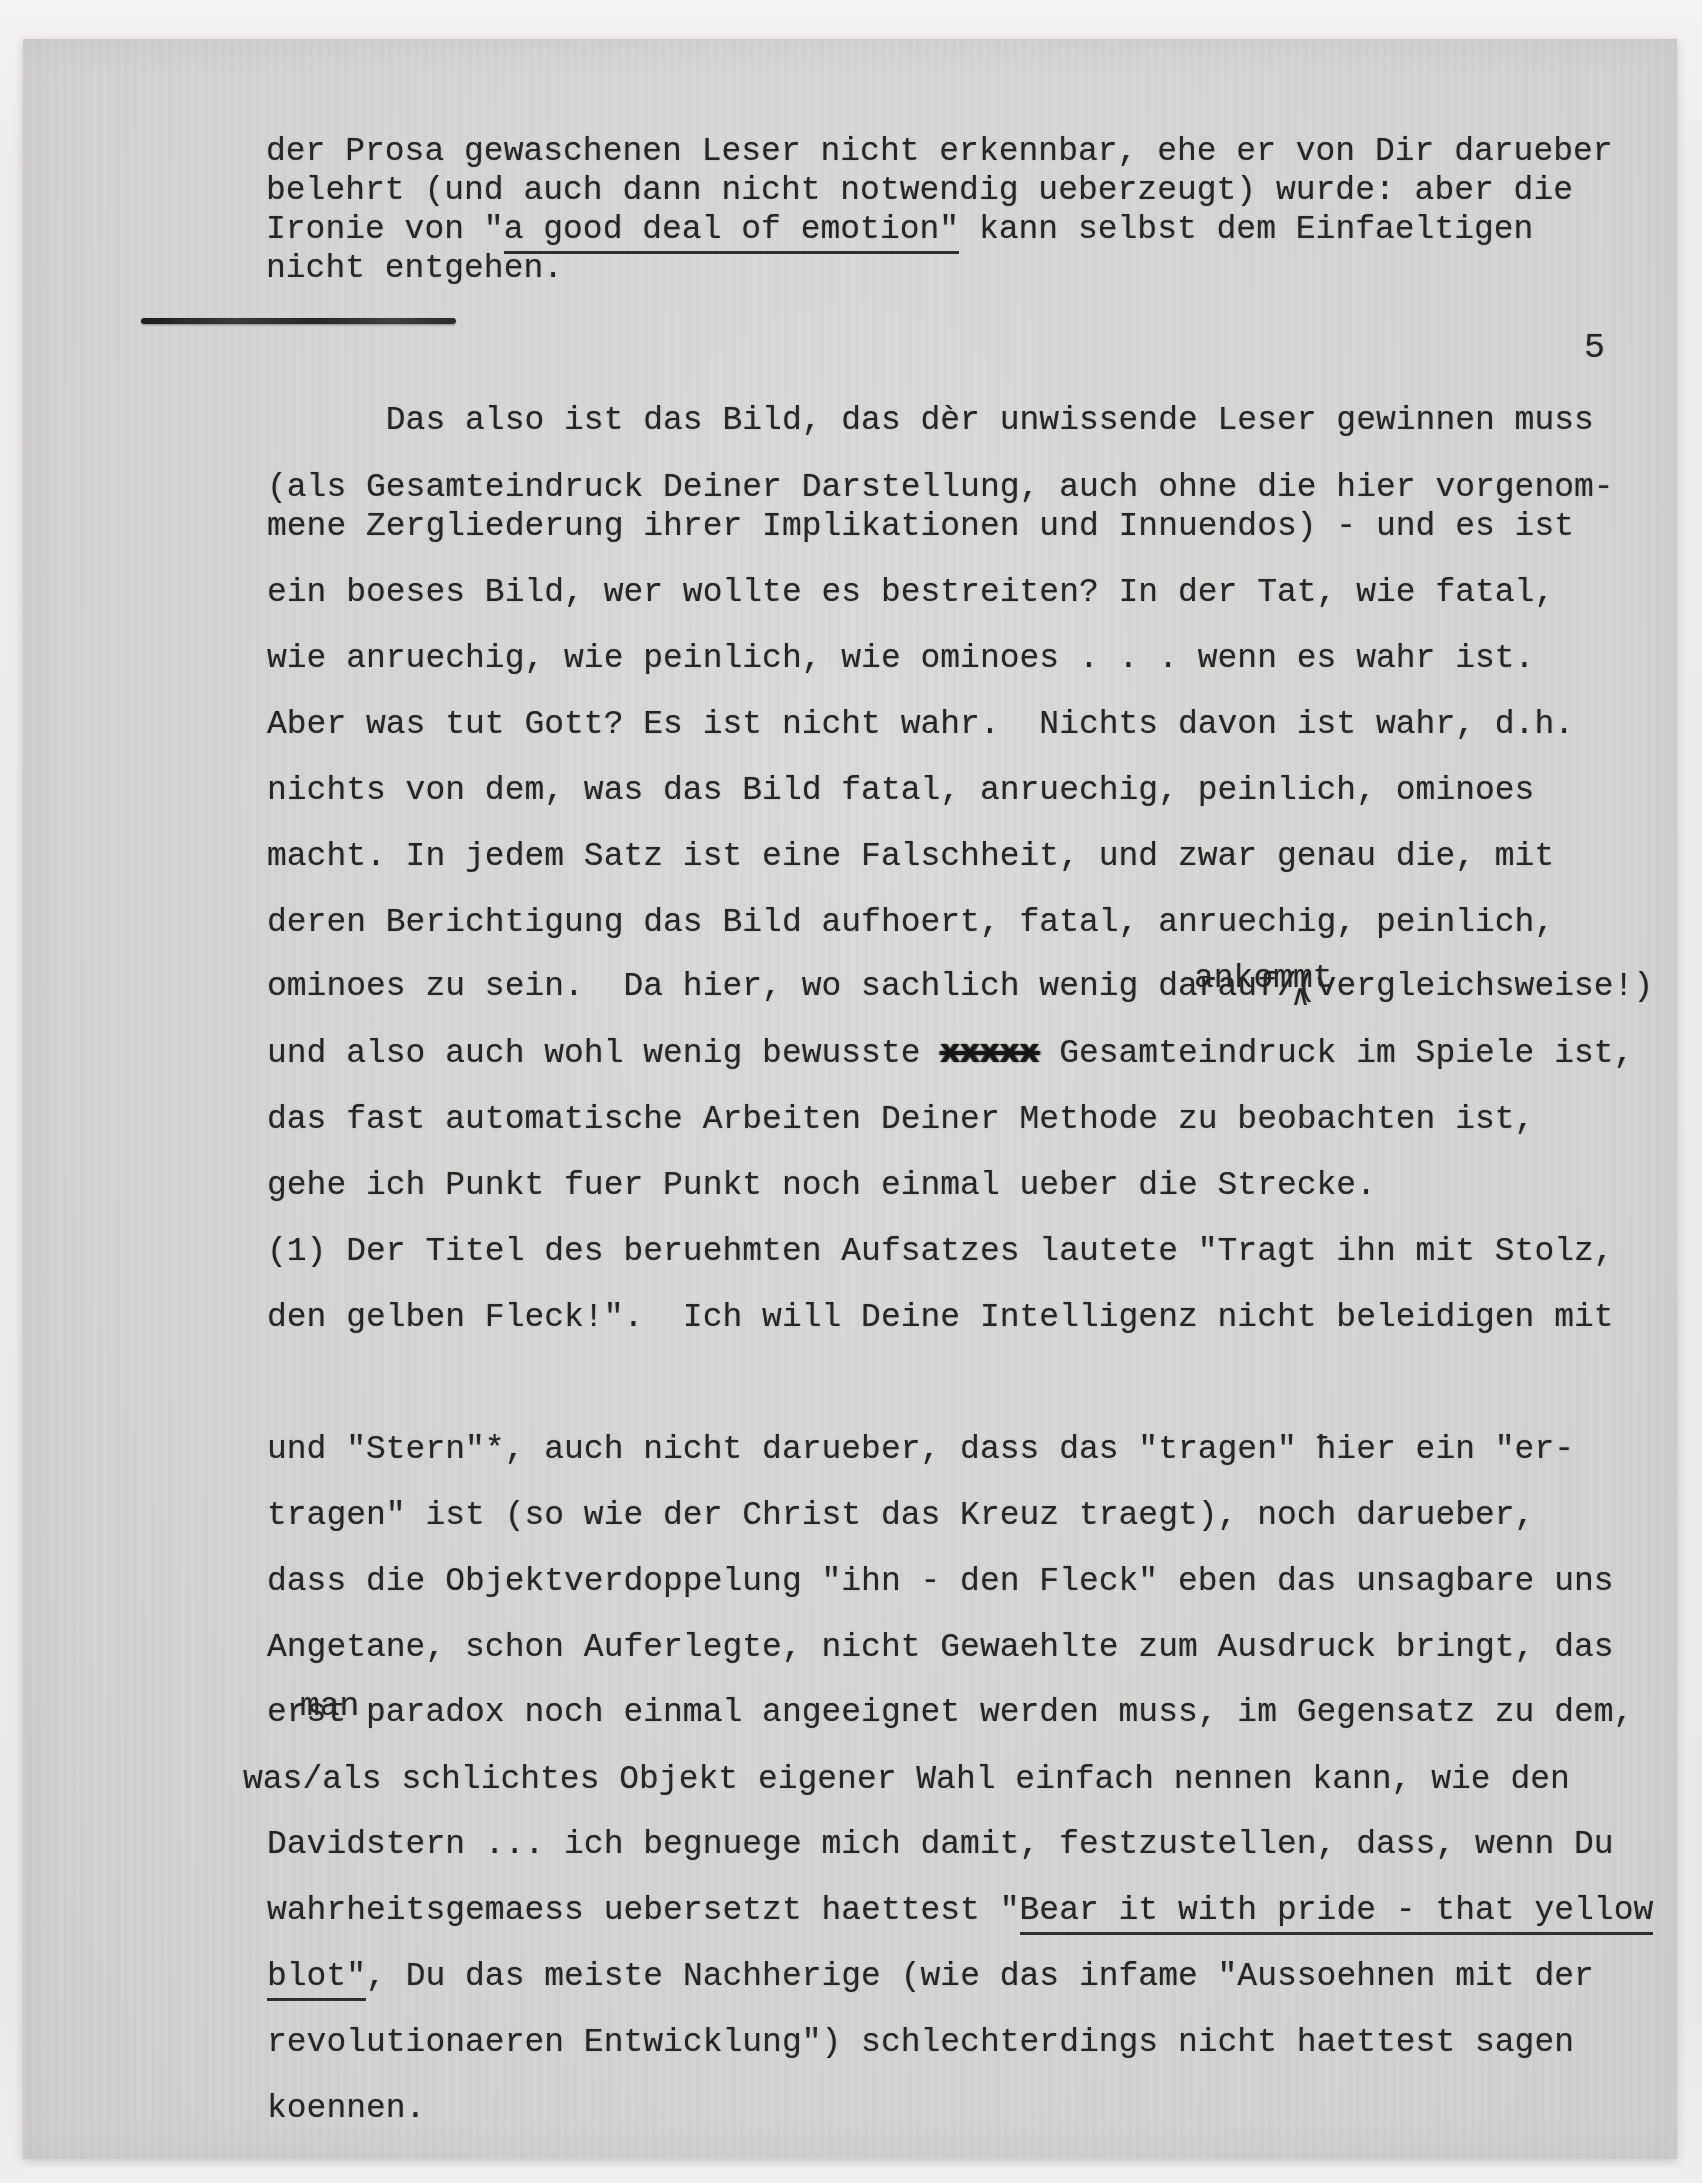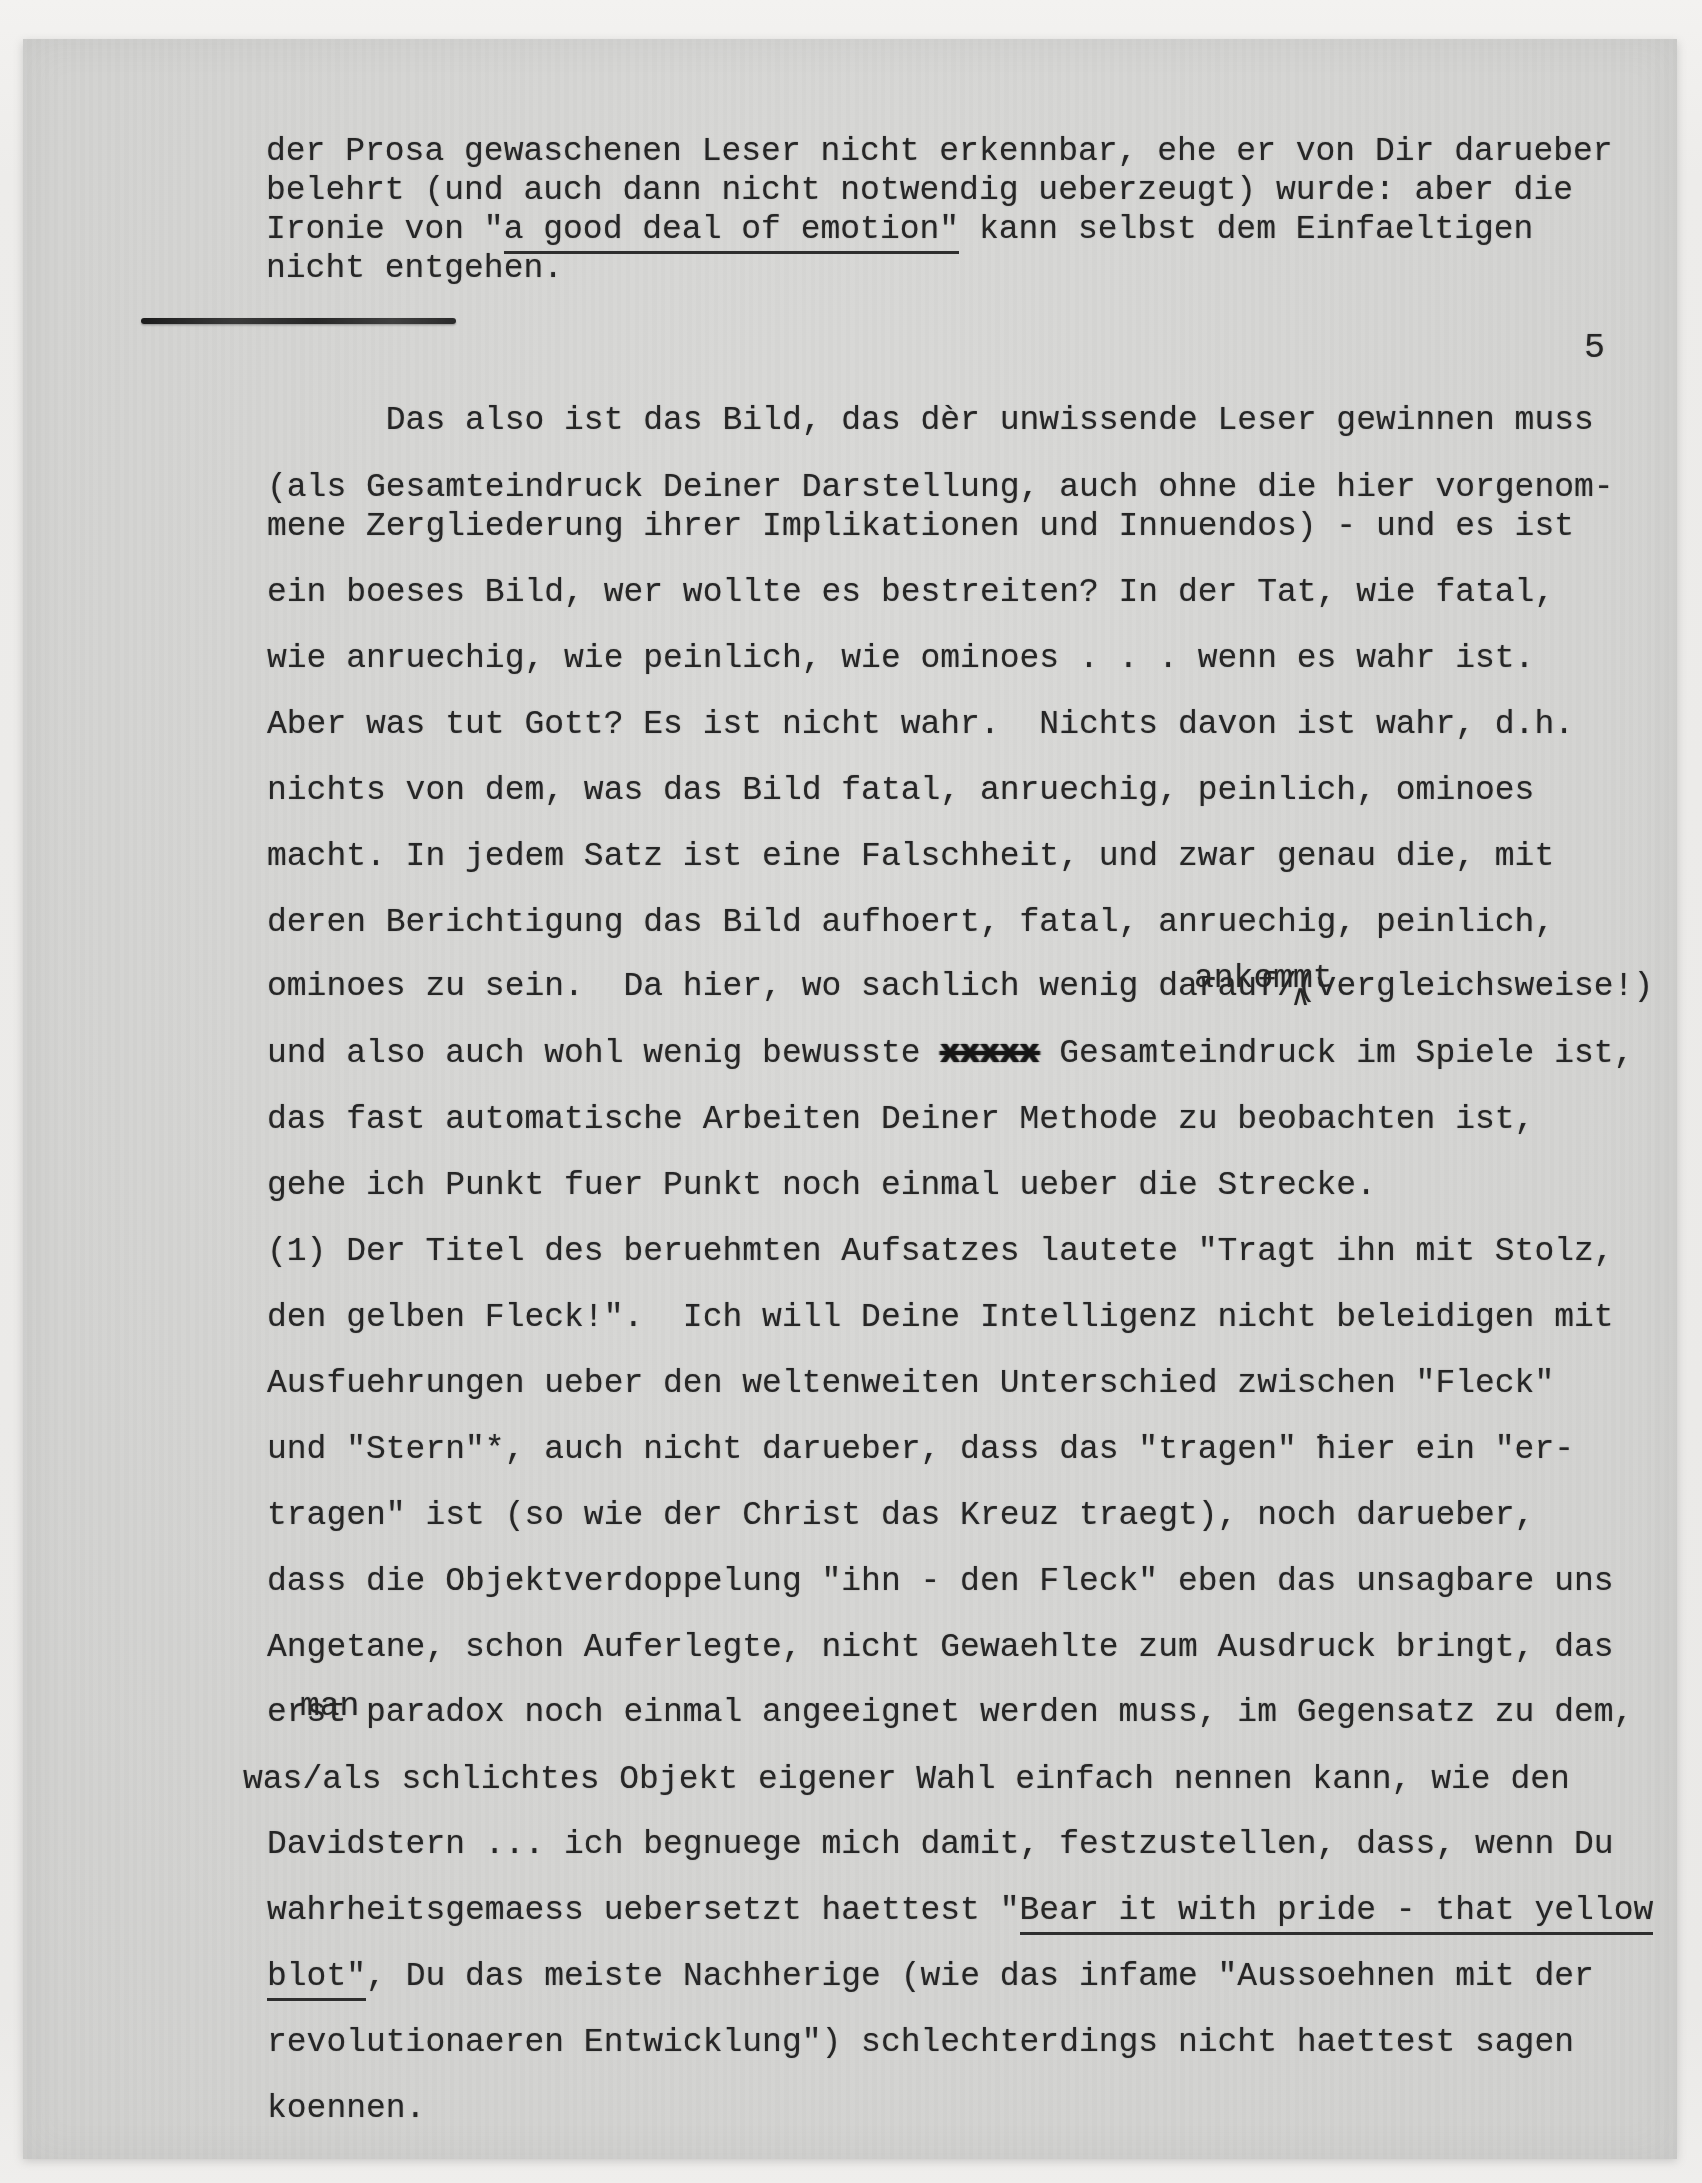--- a/index.html
+++ b/index.html
@@ -75,21 +75,20 @@
 
   <div class="ins yins1">ankommt</div>
   <div class="bline y10"><span>ominoes zu sein.  Da hier, wo sachlich wenig darauf/</span><span class="ins-caret">∧</span><span>(vergleichsweise!)</span></div>
 
   <div class="bline y11"><span>und also auch wohl wenig bewusste </span><span class="strike">xxxxx</span><span> Gesamteindruck im Spiele ist,</span></div>
 
   <div class="bline y12">das fast automatische Arbeiten Deiner Methode zu beobachten ist,</div>
   <div class="bline y13">gehe ich Punkt fuer Punkt noch einmal ueber die Strecke.</div>
   <div class="bline y14">(1) Der Titel des beruehmten Aufsatzes lautete "Tragt ihn mit Stolz,</div>
   <div class="bline y15">den gelben Fleck!".  Ich will Deine Intelligenz nicht beleidigen mit</div>
-  <div class="bline y16">Ausfuehrungen ueber den weltenweiten Unterschied zwischen "Fleck"</div>
   <div class="bline y17">und "Stern"*, auch nicht darueber, dass das "tragen" ħier ein "er-</div>
   <div class="bline y18">tragen" ist (so wie der Christ das Kreuz traegt), noch darueber,</div>
   <div class="bline y19">dass die Objektverdoppelung "ihn - den Fleck" eben das unsagbare uns</div>
   <div class="bline y20">Angetane, schon Auferlegte, nicht Gewaehlte zum Ausdruck bringt, das</div>
   <div class="bline y21">erst paradox noch einmal angeeignet werden muss, im Gegensatz zu dem,</div>
 
   <div class="ins yins2">man</div>
   <div class="bline y22">was/als schlichtes Objekt eigener Wahl einfach nennen kann, wie den</div>
 
   <div class="bline y23">Davidstern ... ich begnuege mich damit, festzustellen, dass, wenn Du</div>

